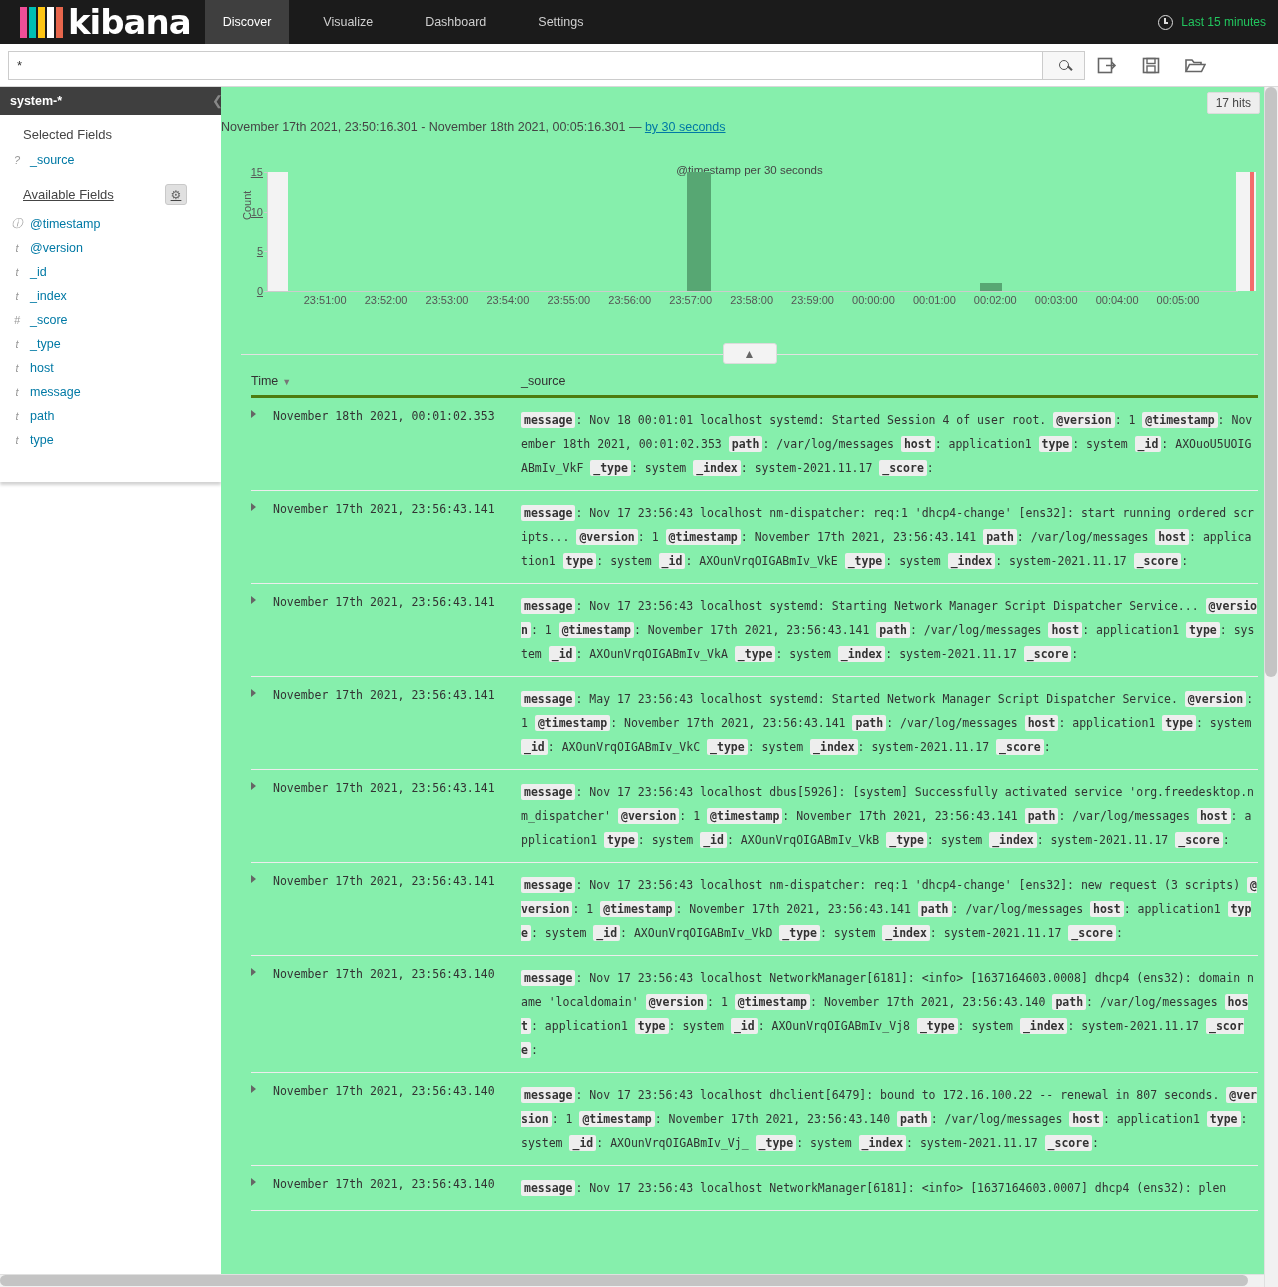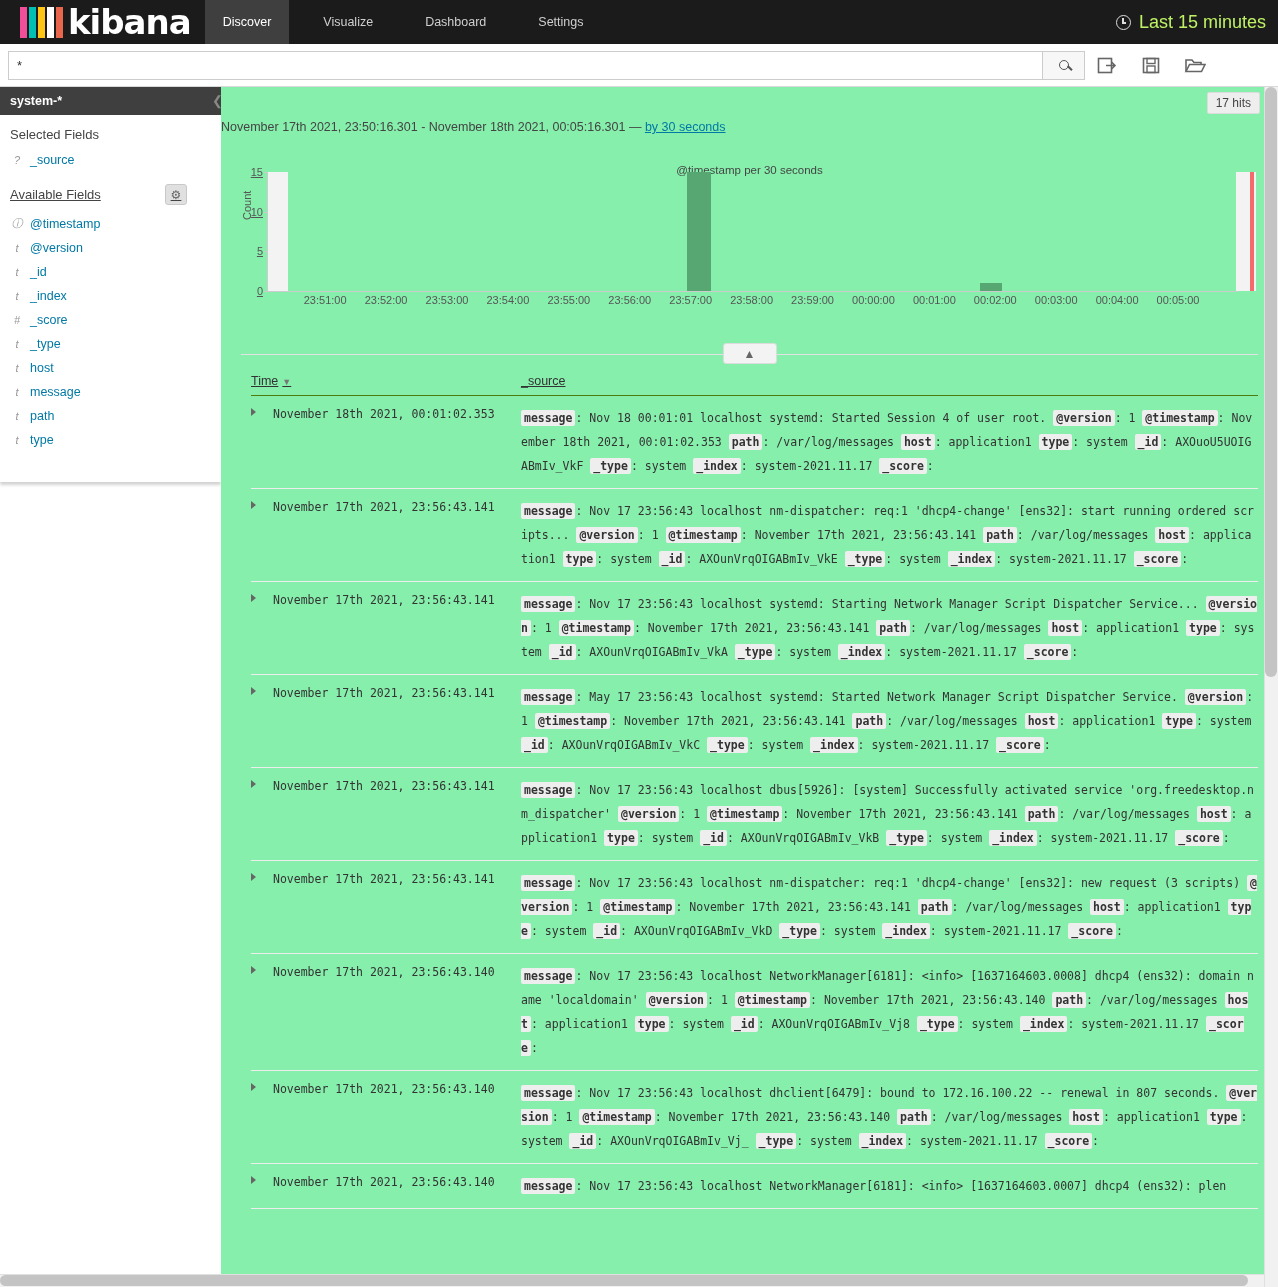--- a/index.html
+++ b/index.html
@@ -27,21 +27,21 @@
     margin-left: 3px; line-height: 34px; font-family: "DejaVu Sans", sans-serif;
   }
   .nav-tabs { display: flex; height: 44px; margin-left: 14px; gap: 16px; }
   .nav-tab {
     color: #cfcfcf; font-size: 12.5px; padding: 0 18px; height: 44px;
     display: flex; align-items: center; cursor: pointer;
   }
   .nav-tab.active { background: #3f3f3f; color: #ffffff; }
   .timepicker {
     position: absolute; right: 12px; top: 0; height: 44px;
-    display: flex; align-items: center; color: #bef264; font-size: 18px; cursor: pointer;
+    display: flex; align-items: center; color: #22c55e; font-size: 12px; cursor: pointer;
   }
   .clock-icon {
     width: 15px; height: 15px; border: 1.6px solid #ddd; border-radius: 50%;
     position: relative; margin-right: 8px;
   }
   .clock-icon:before, .clock-icon:after {
     content: ""; position: absolute; background: #ddd;
   }
   .clock-icon:before { width: 1.5px; height: 5px; left: 5.2px; top: 2px; }
   .clock-icon:after { width: 4px; height: 1.5px; left: 5.2px; top: 6.5px; }
@@ -76,21 +76,21 @@
   
   .sidebar {
     position: absolute; left: 0; top: 87px; width: 221px; bottom: 0;
     background: #ffffff;
   }
   .sidebar-header {
     background: #3f3f3f; color: #fff; font-weight: bold; font-size: 12.5px;
     height: 28px; display: flex; align-items: center; padding-left: 10px;
   }
   .sb-section {
-    font-size: 13px; color: #444; padding: 12px 10px 6px 10px; font-weight: normal;
+    font-size: 13px; color: #444; padding: 12px 10px 6px 23px; font-weight: normal;
   }
   .sb-section.with-gear { display: flex; align-items: center; justify-content: space-between; text-decoration: underline; }
   .gear-btn {
     width: 22px; height: 21px; background: #e0e0e0; border: 1px solid #c9c9c9;
     border-radius: 3px; display: flex; align-items: center; justify-content: center;
     margin-right: 24px; cursor: pointer;
   }
   .gear-glyph { font-size: 12px; color: #666; line-height: 12px; }
   .field-row {
     display: flex; align-items: center; padding: 5px 10px; font-size: 12.5px;
@@ -159,21 +159,21 @@
   }
   .collapse-chevron {
     position: absolute; left: 50%; transform: translateX(-50%); top: 0;
     width: 54px; height: 21px; background: #f3f3f3; border: 1px solid #dcdcdc;
     border-radius: 3px; display: flex; align-items: center; justify-content: center;
     color: #666; font-size: 12px; cursor: pointer;
   }
 
   
   .doc-table { margin: 0 20px 0 30px; width: 1007px; }
-  .th-row { display: flex; border-bottom: 1px solid #4d7c0f; padding: 9px 0 7px 0; text-decoration: underline; }
+  .th-row { display: flex; border-bottom: 3px solid #4d7c0f; padding: 9px 0 7px 0; }
   .th-time { width: 270px; font-size: 12.5px; color: #333; font-weight: normal; }
   .th-time .caret { color: #777; font-size: 9px; margin-left: 4px; }
   .th-source { font-size: 12.5px; color: #333; }
   .doc-row { display: flex; border-bottom: 1px solid #ededed; padding: 10px 0 10px 0; }
   .expand-cell { width: 22px; padding-top: 2px; }
   .tri {
     width: 0; height: 0; border-left: 5px solid #666;
     border-top: 4px solid transparent; border-bottom: 4px solid transparent;
     cursor: pointer;
   }

